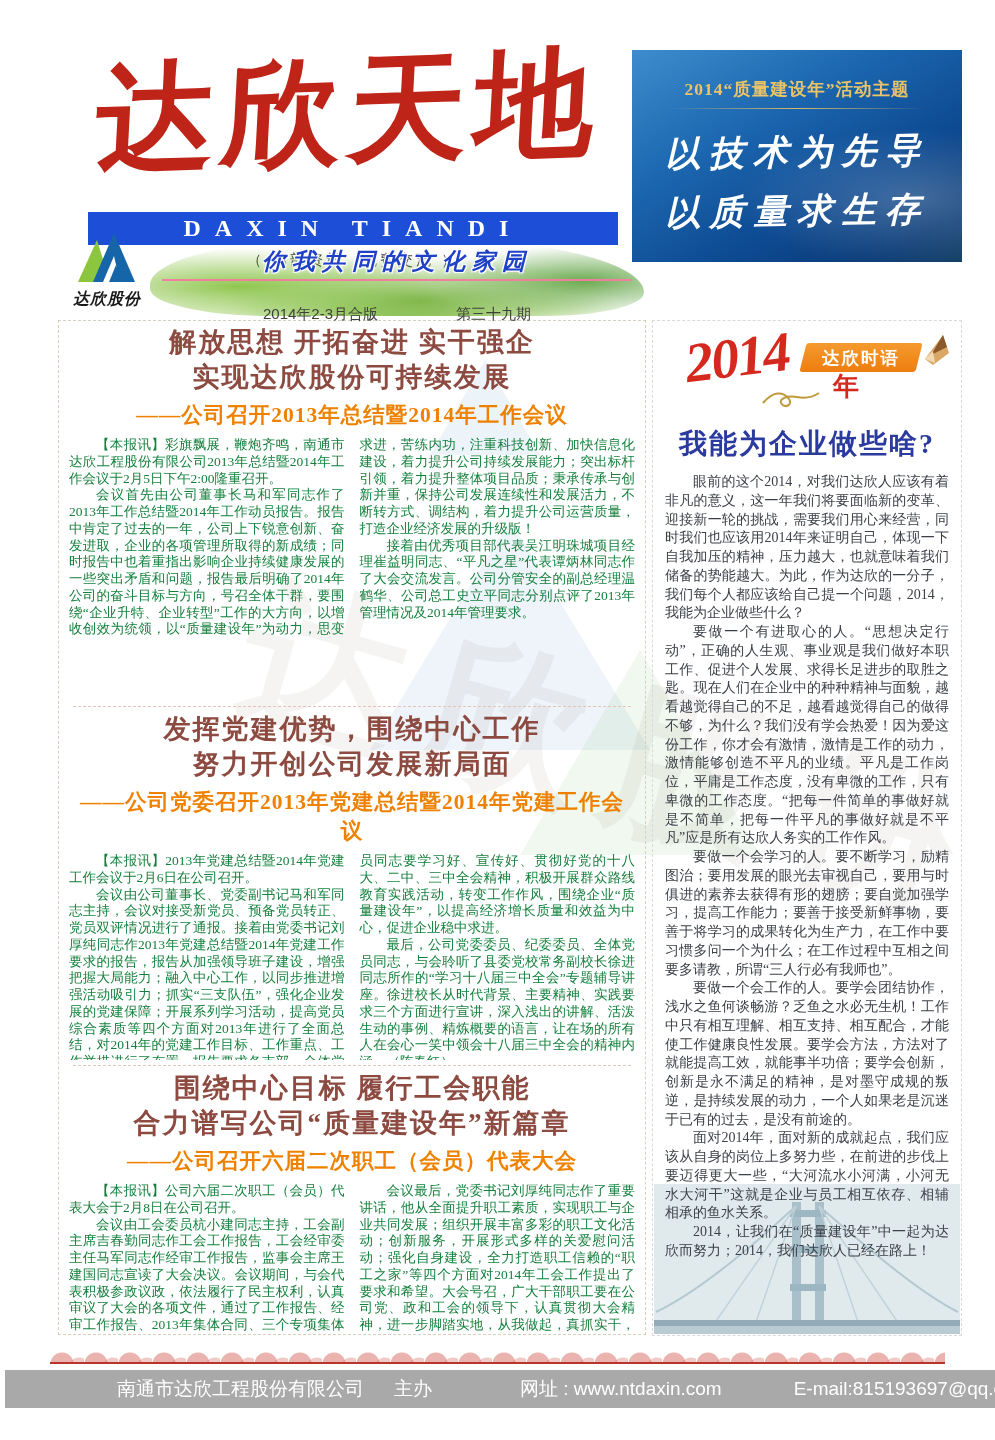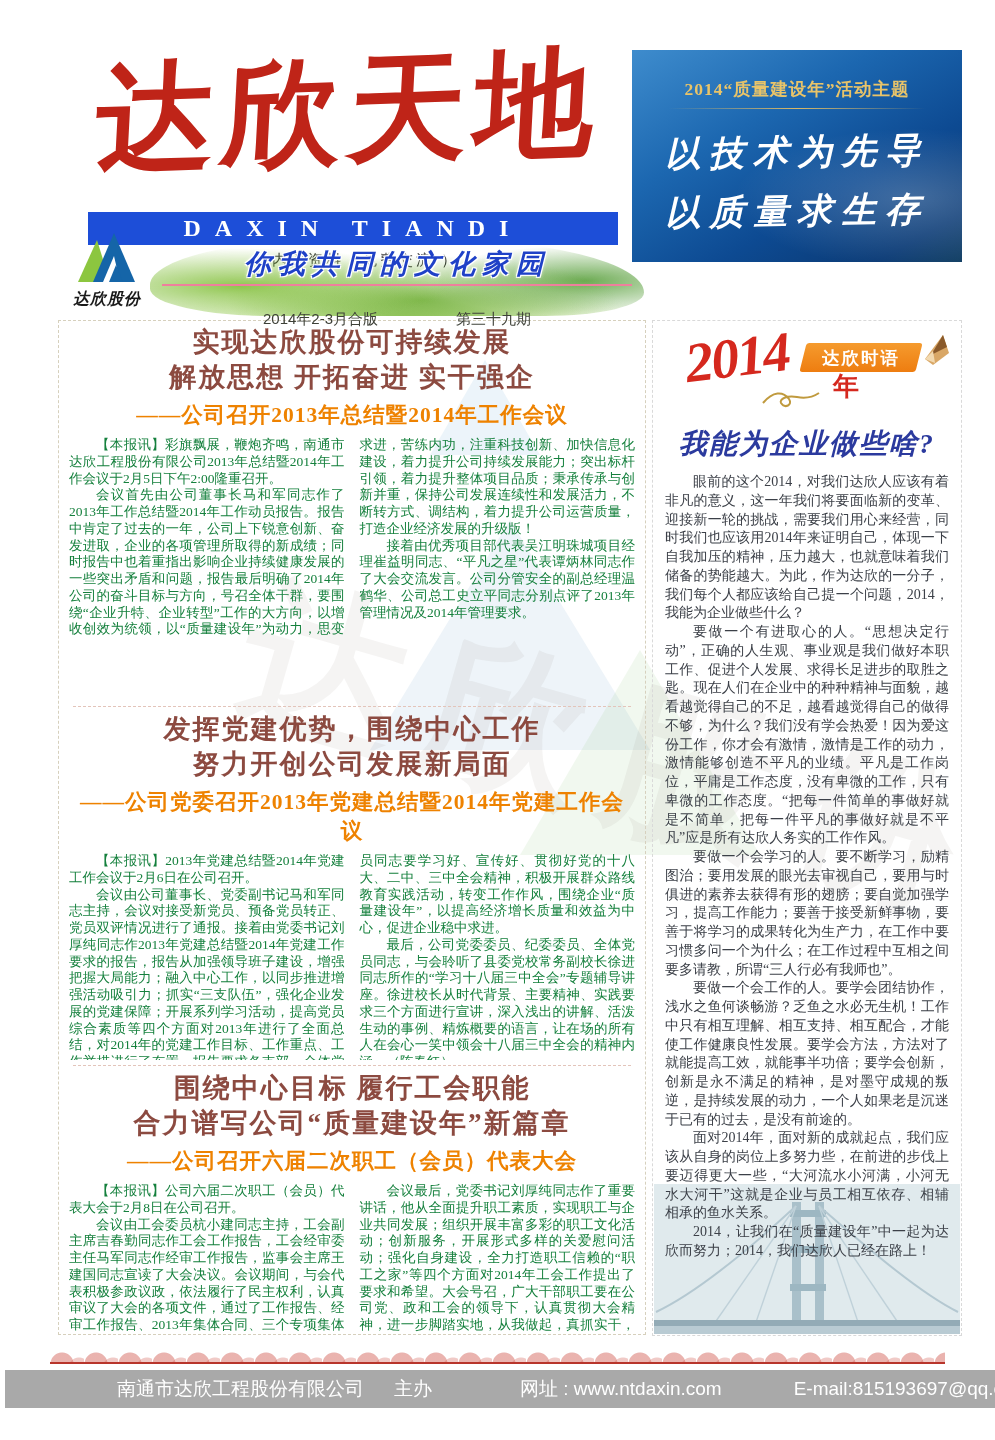--- a/index.html
+++ b/index.html
@@ -29,21 +29,21 @@
   .logo-box{position:absolute;left:68px;top:232px;width:78px;z-index:3;text-align:center;}
   .logo-text{font-size:16px;font-weight:bold;font-style:italic;color:#1a1a1a;margin-top:1px;letter-spacing:1px;}
   
   .banner{position:absolute;left:150px;top:238px;width:494px;height:78px;z-index:2;
     background:
       radial-gradient(ellipse 62% 70% at 18% 62%, rgba(124,188,48,.85), rgba(124,188,48,0) 70%),
       radial-gradient(ellipse 55% 80% at 55% 80%, rgba(96,165,36,.75), rgba(96,165,36,0) 72%),
       radial-gradient(ellipse 45% 65% at 88% 55%, rgba(72,150,40,.8), rgba(72,150,40,0) 70%),
       radial-gradient(ellipse 70% 50% at 50% 100%, rgba(170,214,110,.8), rgba(170,214,110,0) 75%);
     border-radius:40% 45% 20% 25% / 60% 70% 30% 35%;}
-  .banner-slogan{padding-top:8px;text-align:center;font-size:27px;font-weight:900;font-style:italic;
+  .banner-slogan{padding-top:8px;text-align:center;font-size:23px;font-weight:900;font-style:italic;
     color:#1f41c7;letter-spacing:7px;white-space:nowrap;
     text-shadow:-1px -1px 0 #fff,1px -1px 0 #fff,-1px 1px 0 #fff,1px 1px 0 #fff,0 0 4px #fff;}
   .banner-line{height:2px;width:95%;margin:2px auto 3px;background:#ee7f9d;}
   .banner-issue{display:flex;justify-content:center;gap:78px;font-size:15px;color:#3e4138;
     font-family:"Liberation Sans",sans-serif;margin-top:24px;}
   
   .theme-box{position:absolute;left:632px;top:50px;width:330px;height:212px;z-index:2;
     background:
       radial-gradient(ellipse 90% 55% at 85% 70%, rgba(255,255,255,.22), rgba(255,255,255,0) 60%),
       linear-gradient(150deg,#3e8ccd 0%,#1c67b0 35%,#0d4a92 65%,#0b3b76 88%,#123f63 100%);}
@@ -74,21 +74,21 @@
   .year-graphic{position:absolute;left:20px;top:2px;color:#d5281e;font-weight:900;font-style:italic;
     font-size:56px;letter-spacing:-2px;transform:rotate(-7deg);line-height:1;}
   .year-suffix{position:absolute;left:168px;top:42px;color:#d5281e;font-weight:900;font-size:26px;}
   .flourish{position:absolute;left:96px;top:62px;}
   .badge{position:absolute;right:30px;top:16px;width:116px;height:29px;
     background:linear-gradient(#f59b2e,#ee7d10);transform:skewX(-14deg);border-radius:3px;
     display:flex;align-items:center;justify-content:center;}
   .badge span{transform:skewX(14deg);color:#fff;font-weight:bold;font-size:17.5px;letter-spacing:2px;
     font-family:"Liberation Sans",sans-serif;}
   .paper-icon{position:absolute;right:-2px;top:6px;}
-  .col-title{text-align:center;color:#2b3a9e;font-weight:900;font-style:italic;font-size:28px;
+  .col-title{text-align:center;color:#2b3a9e;font-weight:900;font-size:28px;
     letter-spacing:2px;margin:4px 0 10px;white-space:nowrap;}
   .col-body{position:relative;z-index:1;text-align:justify;font-size:14px;line-height:1.34;color:#3c4048;}
   .bridge{position:absolute;left:1px;right:1px;bottom:1px;height:150px;z-index:0;}
   
   .wave-strip{position:absolute;left:50px;top:1338px;width:895px;height:24px;z-index:2;
     background-image:
       radial-gradient(circle at 12px 26px, rgba(213,104,95,.50) 11px, rgba(213,104,95,0) 12px),
       radial-gradient(circle at 29px 30px, rgba(213,104,95,.35) 10px, rgba(213,104,95,0) 11px);
     background-size:34px 24px;background-repeat:repeat-x;
     border-bottom:2px solid #b8352b;}
@@ -134,22 +134,22 @@
 <div class="theme-box">
   <div class="theme-title">2014“质量建设年”活动主题</div>
   <div class="theme-underline"></div>
   <div class="theme-line theme-line1">以技术为先导</div>
   <div class="theme-line theme-line2">以质量求生存</div>
 </div>
 
 <div class="left-block">
 
   <div class="article article-1">
+    <div class="head-main">解放思想  开拓奋进  实干强企</div>
     <div class="head-main">实现达欣股份可持续发展</div>
-    <div class="head-main">解放思想  开拓奋进  实干强企</div>
     <div class="head-sub">——公司召开2013年总结暨2014年工作会议</div>
     <div class="art-body">
         <p class="para">【本报讯】彩旗飘展，鞭炮齐鸣，南通市达欣工程股份有限公司2013年总结暨2014年工作会议于2月5日下午2:00隆重召开。</p>
         <p class="para">会议首先由公司董事长马和军同志作了2013年工作总结暨2014年工作动员报告。报告中肯定了过去的一年，公司上下锐意创新、奋发进取，企业的各项管理所取得的新成绩；同时报告中也着重指出影响企业持续健康发展的一些突出矛盾和问题，报告最后明确了2014年公司的奋斗目标与方向，号召全体干群，要围绕“企业升特、企业转型”工作的大方向，以增收创效为统领，以“质量建设年”为动力，思变求进，苦练内功，注重科技创新、加快信息化建设，着力提升公司持续发展能力；突出标杆引领，着力提升整体项目品质；秉承传承与创新并重，保持公司发展连续性和发展活力，不断转方式、调结构，着力提升公司运营质量，打造企业经济发展的升级版！</p>
         <p class="para">接着由优秀项目部代表吴江明珠城项目经理崔益明同志、“平凡之星”代表谭炳林同志作了大会交流发言。公司分管安全的副总经理温鹤华、公司总工史立平同志分别点评了2013年管理情况及2014年管理要求。</p>
       </div>
   </div>
 
   <hr class="sep">
 

